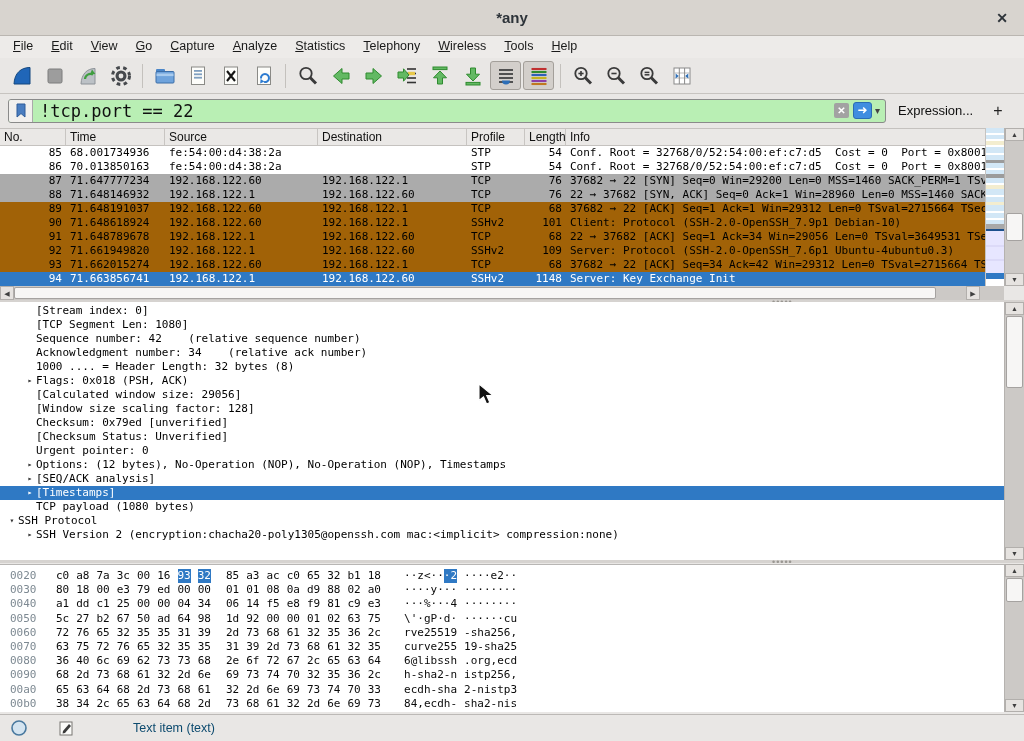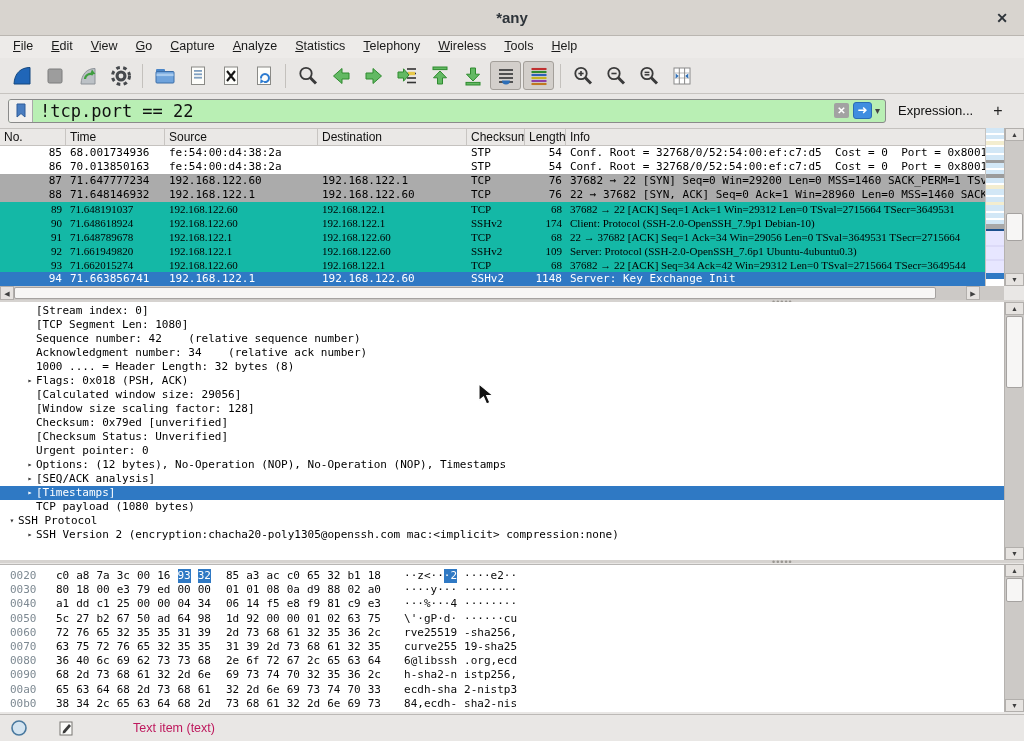--- a/index.html
+++ b/index.html
@@ -50,21 +50,21 @@
   
   .plist-header { position:absolute; left:0; top:128px; width:1004px; height:18px; background:#eae8e6;
                   border-top:1px solid #c5c2bf; border-bottom:1px solid #c5c2bf;
                   display:flex; font-size:12px; color:#111; }
   .pcol { border-right:1px solid #c8c5c2; padding:1px 4px; overflow:hidden; white-space:nowrap; }
   .plist-rows { position:absolute; left:0; top:146px; width:985px; height:140px; background:#fff; overflow:hidden; }
   .prow { display:flex; height:14px; line-height:14px; font-family:"DejaVu Sans Mono",monospace;
           font-size:11px; white-space:pre; color:#000; }
   .prow>div { padding:0 4px; overflow:hidden; white-space:pre; flex-shrink:0; }
   .r-white { background:#ffffff; } .r-gray { background:#ababab; }
-  .r-lav { background:#14b8a6;font-family:Liberation Serif, serif; } .r-sel { background:#2f79c4; color:#fff; }
+  .r-lav { background:#a16207; } .r-sel { background:#2f79c4; color:#fff; }
 
   
   .minimap { position:absolute; left:985px; top:128px; width:19px; height:158px; background:#fff;
              border-left:1px solid #c6c3c0; overflow:hidden; }
   .stripe { width:100%; }
   .vscroll { position:absolute; width:20px; background:#ccc9c6; border-left:1px solid #b5b2af; }
   .sb-btn { position:absolute; left:0; width:19px; height:13px; background:#e6e3e0; border:1px solid #b2afac;
             font-size:7px; color:#3f3f3f; text-align:center; line-height:12px; }
   .sb-thumb { position:absolute; left:1px; width:17px; background:#f7f6f5; border:1px solid #a5a2a0; border-radius:2px; }
   .hscroll { position:absolute; left:0; top:286px; width:1004px; height:14px; background:#ccc9c6; }
@@ -91,21 +91,21 @@
           font-size:11px; white-space:pre; color:#0a0a0a; }
   .h-off { width:34px; margin-left:10px; color:#7d8992; flex-shrink:0; }
   .h-bytes { margin-left:12px; display:flex; }
   .h-bytes span { margin-right:7px; } .h-bytes span.gap8 { margin-right:15px; }
   .h-ascii { margin-left:16px; display:flex; }
   .h-ascii span.gapA { margin-right:7px; }
   .hl { background:#2f79c4; color:#fff; }
 
   
   .statusbar { position:absolute; left:0; top:714px; width:1024px; height:27px; background:#e9e7e5;
-               border-top:1px solid #bcb9b6; display:flex; align-items:center; font-size:12.5px; color:#be185d;
+               border-top:1px solid #bcb9b6; display:flex; align-items:center; font-size:12.5px; color:#0c4a6e;
                padding:0 10px;gap:20px; }
   .statusbar .sicon { margin-right:10px; display:flex; align-items:center; }
   .status-left-label { margin-left:28px; }
   .status-right { margin-left:auto; display:flex; align-items:center; }
   .vdiv { width:1px; height:16px; border-left:1px dotted #9a97:94; border-left:1px dotted #9a9794; margin:0 12px; }
 
   .cursor { position:absolute; left:478px; top:383px; pointer-events:none; }
 </style>
 </head>
 <body>
@@ -350,31 +350,31 @@
     </div>
     <span class="expression-label">Expression...</span>
     <span class="add-btn">+</span>
   </div>
 
   <div class="plist-header">
       <div class="pcol" style="width: 66px; flex-shrink: 0;">No.</div>
       <div class="pcol" style="width: 99px; flex-shrink: 0;">Time</div>
       <div class="pcol" style="width: 153px; flex-shrink: 0;">Source</div>
       <div class="pcol" style="width: 149px; flex-shrink: 0;">Destination</div>
-      <div class="pcol" style="width: 58px; flex-shrink: 0;">Checksum</div>
+      <div class="pcol" style="width: 58px; flex-shrink: 0;">Profile</div>
       <div class="pcol" style="width: 41px; flex-shrink: 0;">Length</div>
       <div class="pcol" style="flex: 1 1 0%; border-right: none;">Info</div>
     </div>
   <div class="plist-rows">
       <div class="prow r-white"><div style="width: 66px; text-align: right;">85</div><div style="width: 99px;">68.001734936</div><div style="width: 153px;">fe:54:00:d4:38:2a</div><div style="width: 149px;"></div><div style="width: 58px;">STP</div><div style="width: 41px; text-align: right;">54</div><div style="flex: 1 1 0%;">Conf. Root = 32768/0/52:54:00:ef:c7:d5  Cost = 0  Port = 0x8001</div></div>
       <div class="prow r-white"><div style="width: 66px; text-align: right;">86</div><div style="width: 99px;">70.013850163</div><div style="width: 153px;">fe:54:00:d4:38:2a</div><div style="width: 149px;"></div><div style="width: 58px;">STP</div><div style="width: 41px; text-align: right;">54</div><div style="flex: 1 1 0%;">Conf. Root = 32768/0/52:54:00:ef:c7:d5  Cost = 0  Port = 0x8001</div></div>
       <div class="prow r-gray"><div style="width: 66px; text-align: right;">87</div><div style="width: 99px;">71.647777234</div><div style="width: 153px;">192.168.122.60</div><div style="width: 149px;">192.168.122.1</div><div style="width: 58px;">TCP</div><div style="width: 41px; text-align: right;">76</div><div style="flex: 1 1 0%;">37682 → 22 [SYN] Seq=0 Win=29200 Len=0 MSS=1460 SACK_PERM=1 TSval=2715664 TSecr=0 WS=128</div></div>
       <div class="prow r-gray"><div style="width: 66px; text-align: right;">88</div><div style="width: 99px;">71.648146932</div><div style="width: 153px;">192.168.122.1</div><div style="width: 149px;">192.168.122.60</div><div style="width: 58px;">TCP</div><div style="width: 41px; text-align: right;">76</div><div style="flex: 1 1 0%;">22 → 37682 [SYN, ACK] Seq=0 Ack=1 Win=28960 Len=0 MSS=1460 SACK_PERM=1 TSval=3649531 TSecr=2715664 WS=128</div></div>
       <div class="prow r-lav"><div style="width: 66px; text-align: right;">89</div><div style="width: 99px;">71.648191037</div><div style="width: 153px;">192.168.122.60</div><div style="width: 149px;">192.168.122.1</div><div style="width: 58px;">TCP</div><div style="width: 41px; text-align: right;">68</div><div style="flex: 1 1 0%;">37682 → 22 [ACK] Seq=1 Ack=1 Win=29312 Len=0 TSval=2715664 TSecr=3649531</div></div>
-      <div class="prow r-lav"><div style="width: 66px; text-align: right;">90</div><div style="width: 99px;">71.648618924</div><div style="width: 153px;">192.168.122.60</div><div style="width: 149px;">192.168.122.1</div><div style="width: 58px;">SSHv2</div><div style="width: 41px; text-align: right;">174</div><div style="flex: 1 1 0%;">Client: Protocol (SSH-2.0-OpenSSH_7.9p1 Debian-10)</div></div>
+      <div class="prow r-lav"><div style="width: 66px; text-align: right;">90</div><div style="width: 99px;">71.648618924</div><div style="width: 153px;">192.168.122.60</div><div style="width: 149px;">192.168.122.1</div><div style="width: 58px;">SSHv2</div><div style="width: 41px; text-align: right;">101</div><div style="flex: 1 1 0%;">Client: Protocol (SSH-2.0-OpenSSH_7.9p1 Debian-10)</div></div>
       <div class="prow r-lav"><div style="width: 66px; text-align: right;">91</div><div style="width: 99px;">71.648789678</div><div style="width: 153px;">192.168.122.1</div><div style="width: 149px;">192.168.122.60</div><div style="width: 58px;">TCP</div><div style="width: 41px; text-align: right;">68</div><div style="flex: 1 1 0%;">22 → 37682 [ACK] Seq=1 Ack=34 Win=29056 Len=0 TSval=3649531 TSecr=2715664</div></div>
       <div class="prow r-lav"><div style="width: 66px; text-align: right;">92</div><div style="width: 99px;">71.661949820</div><div style="width: 153px;">192.168.122.1</div><div style="width: 149px;">192.168.122.60</div><div style="width: 58px;">SSHv2</div><div style="width: 41px; text-align: right;">109</div><div style="flex: 1 1 0%;">Server: Protocol (SSH-2.0-OpenSSH_7.6p1 Ubuntu-4ubuntu0.3)</div></div>
       <div class="prow r-lav"><div style="width: 66px; text-align: right;">93</div><div style="width: 99px;">71.662015274</div><div style="width: 153px;">192.168.122.60</div><div style="width: 149px;">192.168.122.1</div><div style="width: 58px;">TCP</div><div style="width: 41px; text-align: right;">68</div><div style="flex: 1 1 0%;">37682 → 22 [ACK] Seq=34 Ack=42 Win=29312 Len=0 TSval=2715664 TSecr=3649544</div></div>
       <div class="prow r-sel"><div style="width: 66px; text-align: right;">94</div><div style="width: 99px;">71.663856741</div><div style="width: 153px;">192.168.122.1</div><div style="width: 149px;">192.168.122.60</div><div style="width: 58px;">SSHv2</div><div style="width: 41px; text-align: right;">1148</div><div style="flex: 1 1 0%;">Server: Key Exchange Init</div></div>
     </div>
   <div class="minimap">
       <div class="stripe" style="background: rgb(210, 231, 246); height: 5px;"></div>
       <div class="stripe" style="background: rgb(255, 255, 255); height: 2px;"></div>
       <div class="stripe" style="background: rgb(210, 231, 246); height: 4px;"></div>
       <div class="stripe" style="background: rgb(255, 255, 255); height: 2px;"></div>

